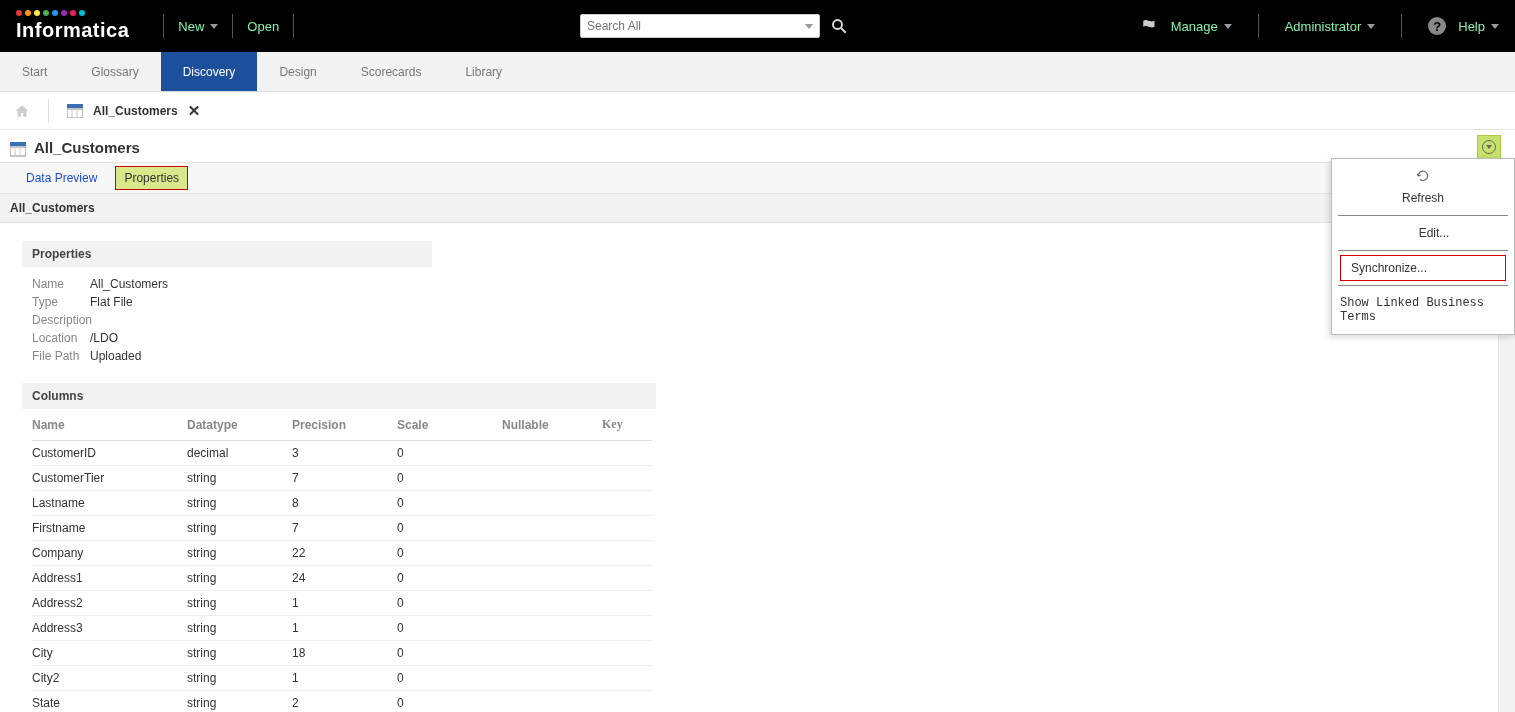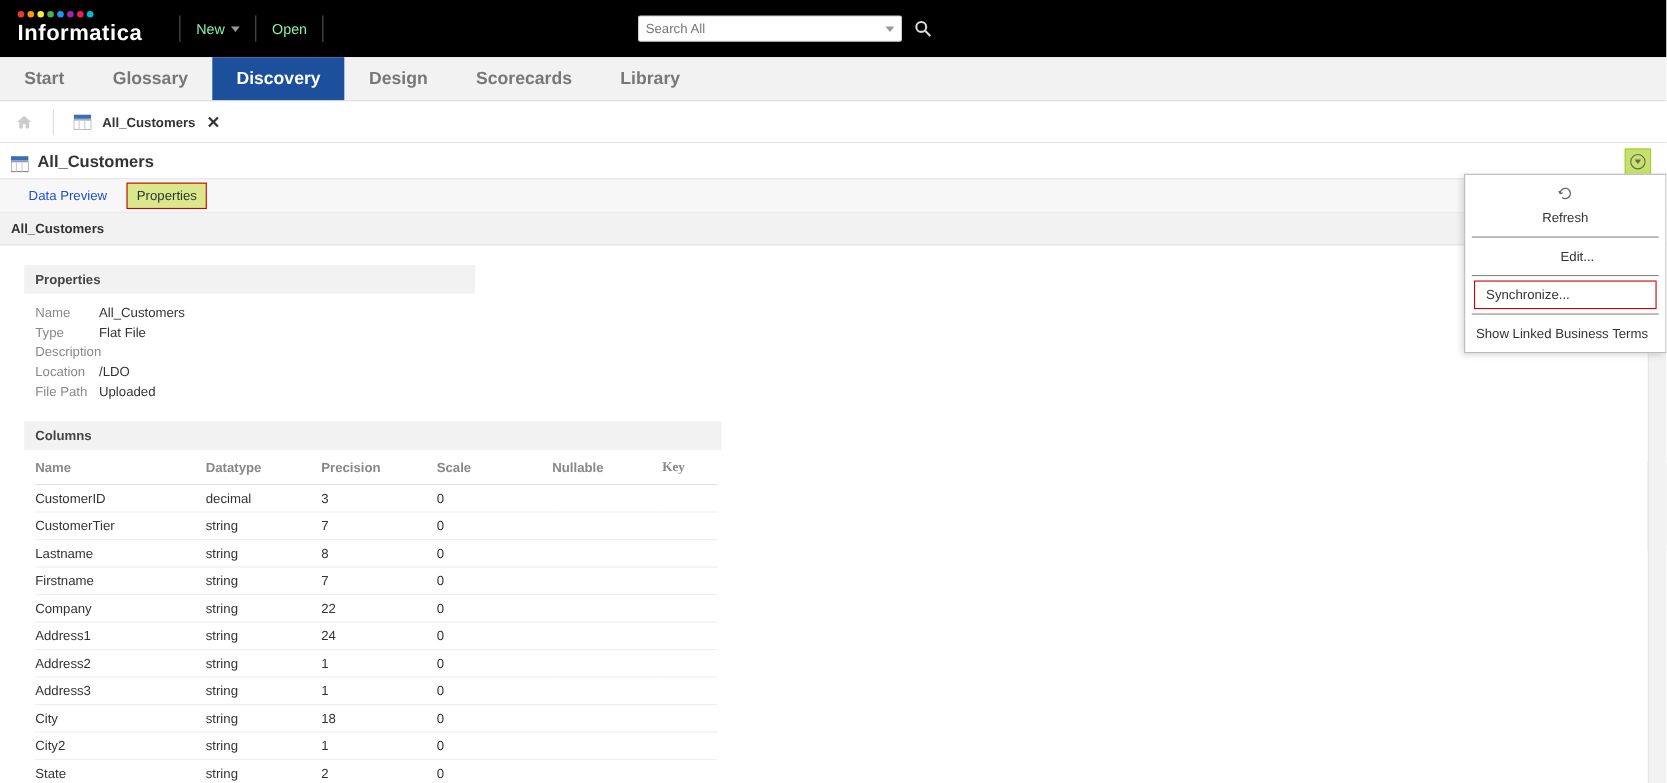--- a/index.html
+++ b/index.html
@@ -22,21 +22,21 @@
 .search-box input { border: none; outline: none; flex: 1; font-size: 12px; color: #555; }
 .search-caret { width: 0; height: 0; border-left: 4px solid transparent; border-right: 4px solid transparent; border-top: 5px solid #999; }
 .mag-icon { color: #ccc; }
 
 .top-right { margin-left: auto; display: flex; align-items: center; gap: 12px; }
 .flag-icon { display:inline-block; }
 .help-circle { width: 18px; height: 18px; border-radius: 50%; background: #888; color: #000; display: inline-flex; align-items: center; justify-content: center; font-weight: bold; font-size: 13px; }
 
 
 .navrow { background: #f2f2f2; border-bottom: 1px solid #ddd; display: flex; height: 40px; align-items: stretch; }
-.navtab { color: #777; font-weight: bold; font-size: 16px; display: flex; align-items: center; padding: 0 22px; cursor: pointer; }
+.navtab { color: #777; font-weight: normal; font-size: 12px; display: flex; align-items: center; padding: 0 22px; cursor: pointer; }
 .navtab.active { background: #1c4f9c; color: #fff; }
 
 
 .breadrow { display: flex; align-items: center; height: 38px; border-bottom: 1px solid #e5e5e5; padding: 0 14px; gap: 10px; }
 .bread-divider { border-left: 1px solid #ddd; height: 24px; margin: 0 8px; }
 .home-icon { color: #bbb; }
 .table-glyph { width: 16px; height: 14px; display: inline-flex; }
 .bread-title { font-weight: bold; color: #333; }
 .close-x { color: #333; font-weight: bold; font-size: 15px; cursor: pointer; }
 
@@ -117,20 +117,42 @@
       <span class="search-caret"></span>
     </div>
     <span class="mag-icon">
       <svg width="18" height="18" viewBox="0 0 24 24" fill="none" stroke="#ddd" stroke-width="2.5">
           <circle cx="10" cy="10" r="6"></circle>
           <line x1="15" y1="15" x2="21" y2="21"></line>
         </svg>
     </span>
   </div>
 
+  <div class="top-right">
+    <span class="flag-icon">
+      <svg width="18" height="16" viewBox="0 0 24 20" fill="#ccc">
+          <path d="M3 2 L3 18 M3 3 C8 0 12 6 18 3 L18 11 C12 14 8 8 3 11 Z"></path>
+        </svg>
+    </span>
+    <div class="top-btn">
+      <span>Manage</span>
+      <span class="caret-down"></span>
+    </div>
+    <div class="top-divider"></div>
+    <div class="top-btn">
+      <span>Administrator</span>
+      <span class="caret-down"></span>
+    </div>
+    <div class="top-divider"></div>
+    <span class="help-circle">?</span>
+    <div class="top-btn">
+      <span>Help</span>
+      <span class="caret-down"></span>
+    </div>
+  </div>
 </div>
 
 <div class="navrow" id="navrow">
     <div class="navtab">Start</div>
     <div class="navtab">Glossary</div>
     <div class="navtab active">Discovery</div>
     <div class="navtab">Design</div>
     <div class="navtab">Scorecards</div>
     <div class="navtab">Library</div>
   </div>
@@ -317,19 +339,19 @@
   </div>
   <div class="dd-sep"></div>
   <div class="dd-item" style="padding-left:36px;">
     <span>Edit...</span>
   </div>
   <div class="dd-sep"></div>
   <div class="dd-highlight">
     <span>Synchronize...</span>
   </div>
   <div class="dd-sep"></div>
-  <div class="dd-item" style="padding-left:8px;">
+  <div class="dd-item" style="padding-left:8px;font-family:Liberation Mono, monospace;">
     <span>Show Linked Business Terms</span>
   </div>
 </div>
 
 <div class="vscroll-track"></div>
 <div class="vscroll"></div>
 
 </body></html>

